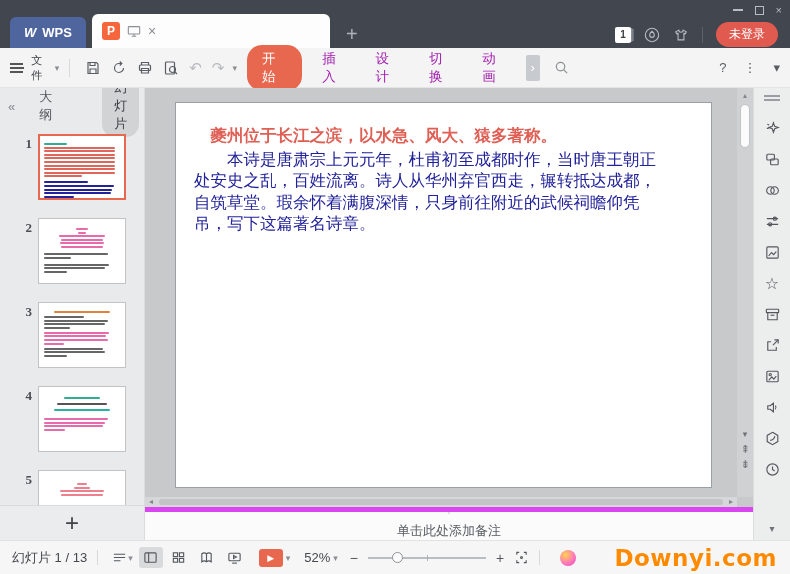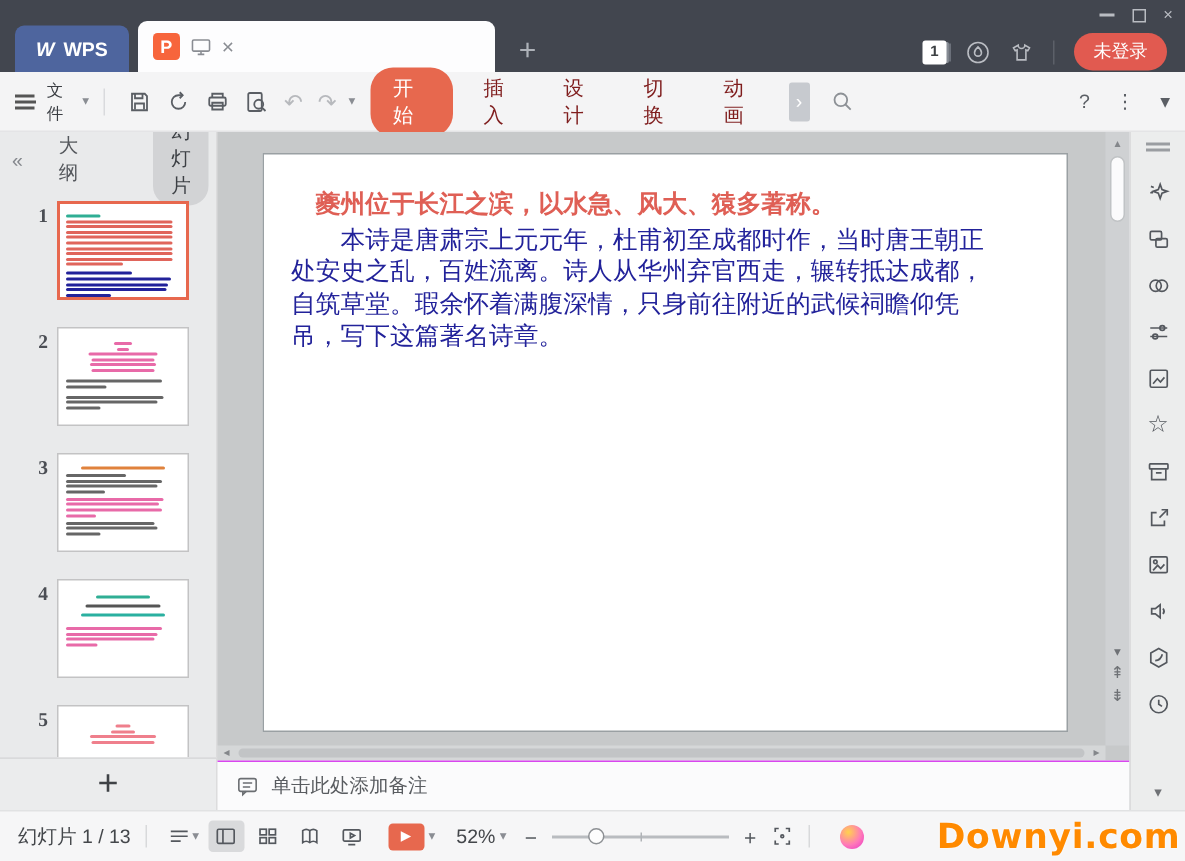--- a/index.html
+++ b/index.html
@@ -31,21 +31,21 @@
   .ribbon { position:absolute; left:0; top:48px; width:790px; height:40px; background:#f4f4f5; border-bottom:1px solid #e4e4e6; display:flex; align-items:center; padding:0 10px; }
   .burger { width:14px; height:10px; border-top:2px solid #555; border-bottom:2px solid #555; position:relative; margin-right:8px; }
   .burger::after { content:""; position:absolute; left:0; top:2px; width:14px; height:2px; background:#555; }
   .file-label { font-size:11px; color:#3b3e43; }
   .caret { color:#8a8d93; font-size:9px; margin-left:3px; }
   .rb-div { width:1px; height:18px; background:#d9dadd; margin:0 10px; }
   .qa-btn { display:flex; padding:0 5px; color:#5a5e64; }
   .qa-btn svg { stroke:#5a5e64; fill:none; stroke-width:1.2; }
   .undo-redo { color:#b7b9bd; font-size:15px; padding:0 5px; }
   .home-pill { background:#e7684e; color:#fff; font-size:13.5px; padding:5px 15px; border-radius:15px; margin:0 6px 0 10px; }
-  .menu-item { font-size:13.5px; color:#7f1d1d; padding:0 14px; }
+  .menu-item { font-size:13.5px; color:#a21caf; padding:0 14px; }
   .overflow-btn { width:15px; height:26px; background:#c7cacf; color:#fff; border-radius:2px; display:flex; align-items:center; justify-content:center; font-size:13px; margin:0 14px 0 4px; }
   .search-box { display:flex; align-items:center; gap:6px; color:#8d9196; font-size:13px; width:168px; }
   .search-box svg { stroke:#8d9196; fill:none; stroke-width:1.3; }
   .rb-right { display:flex; align-items:center; gap:17px; margin-left:8px; color:#5a5e64; }
   .rb-right span { font-size:13px; }
 
   
   .left-panel { position:absolute; left:0; top:88px; width:145px; height:417px; background:#e9eaeb; border-right:1px solid #dcdcdd; overflow:hidden; }
   .lp-header { height:36px; display:flex; align-items:center; padding:0 8px; gap:14px; }
   .lp-collapse { color:#85888d; font-size:13px; }
@@ -75,21 +75,21 @@
   .vs-up { position:absolute; top:3px; left:0; width:16px; text-align:center; color:#84878b; font-size:8px; }
   .vs-thumb { position:absolute; left:3px; top:16px; width:10px; height:44px; background:#fbfbfc; border:1px solid #c0c3c5; border-radius:5px; }
   .vnav { position:absolute; bottom:28px; left:0; width:16px; display:flex; flex-direction:column; align-items:center; gap:5px; color:#6f7276; }
   .vnav span { font-size:9px; line-height:9px; }
   .vnav .pg { font-size:11px; line-height:10px; }
   .hscroll { position:absolute; left:0; top:409px; width:592px; height:10px; background:#d5d7d8; }
   .hs-left { position:absolute; left:4px; top:0; color:#84878b; font-size:8px; line-height:10px; }
   .hs-right { position:absolute; right:4px; top:0; color:#84878b; font-size:8px; line-height:10px; }
   .hs-thumb { position:absolute; left:14px; right:14px; top:2px; height:6px; background:#c2c4c6; border-radius:3px; }
 
-  .notes-bar { position:absolute; left:0; top:419px; width:608px; height:33px; background:#fbfbfc; border-top:1px solid #d946ef; display:flex; align-items:center; padding:0 12px; gap:8px; }
+  .notes-bar { position:absolute; left:0; top:419px; width:608px; height:33px; background:#fbfbfc; border-top:5px solid #d946ef; display:flex; align-items:center; padding:0 12px; gap:8px;flex-direction:column; }
   .notes-bar svg { stroke:#6b6e72; fill:none; stroke-width:1.2; }
   .notes-text { color:#595c60; font-size:13px; }
 
   
   .rail { position:absolute; left:753px; top:88px; width:37px; height:452px; background:#eceded; border-left:1px solid #dcdcdd; display:flex; flex-direction:column; align-items:center; padding-top:7px; }
   .rail-handle { width:16px; height:2px; background:#9a9da1; box-shadow:0 4px 0 #9a9da1; margin-bottom:16px; }
   .rail-btn { height:31px; display:flex; align-items:center; justify-content:center; width:100%; }
   .rail-btn svg { stroke:#54585e; fill:none; stroke-width:1.2; }
   .rail-star { color:#54585e; font-size:16px; line-height:16px; }
   .rail-chevron { margin-top:auto; margin-bottom:6px; color:#6f7276; font-size:10px; }
@@ -110,21 +110,21 @@
   .zoom-slider { position:relative; width:118px; height:12px; margin-left:10px; }
   .zs-track { position:absolute; left:0; right:0; top:5px; height:2px; background:#b9bcc0; }
   .zs-tick { position:absolute; left:50%; top:3px; width:1px; height:6px; background:#b0b3b7; }
   .zs-knob { position:absolute; left:20%; top:0; width:11px; height:11px; background:#fdfdfd; border:1px solid #8d9094; border-radius:50%; }
   .zoom-in { font-size:14px; color:#54585e; margin-left:10px; }
   .fit-btn { margin-left:10px; display:flex; }
   .fit-btn svg { stroke:#54585e; fill:none; stroke-width:1.2; }
   .assistant { display:flex; align-items:center; gap:6px; margin-left:10px; }
   .avatar { width:16px; height:16px; border-radius:50%; background:radial-gradient(circle at 35% 30%, #ffd24d, #ff7ab8 55%, #e935c9); }
   .assistant-text { font-size:12px; color:#8d9196; white-space:nowrap; }
-  .watermark { position:absolute; right:3px; bottom:3px; font-size:23px; font-weight:800; color:#ff8a00; letter-spacing:0.5px; text-shadow:0 0 2px #fff; z-index:5; font-family:"DejaVu Sans", sans-serif; }
+  .watermark { position:absolute; right:13px; bottom:3px; font-size:23px; font-weight:800; color:#ff8a00; letter-spacing:0.5px; text-shadow:0 0 2px #fff; z-index:5; font-family:"DejaVu Sans", sans-serif; }
 </style>
 </head>
 <body>
 
 <div class="app">
 
   <div class="titlebar">
     <div class="win-controls">
       <span class="win-min"></span>
       <span class="win-max"></span>

